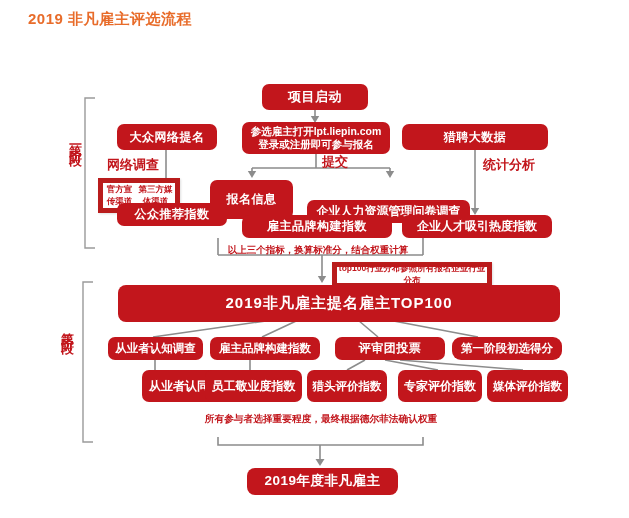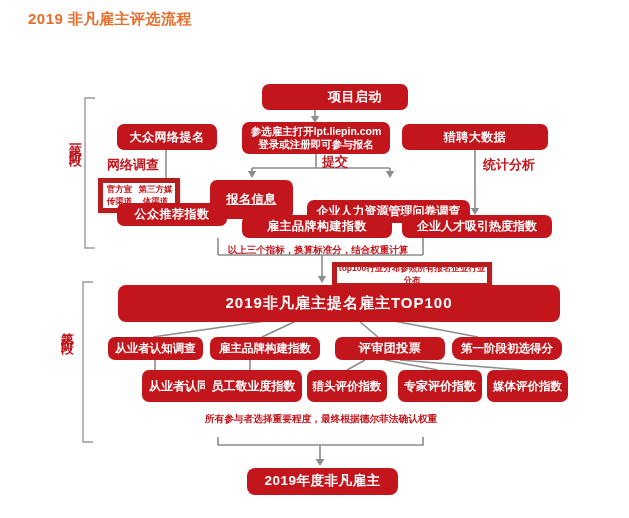--- a/index.html
+++ b/index.html
@@ -78,39 +78,39 @@
     <path d="M155,360 V370 M250,360 V370"></path>
     <path d="M365,360 L347,370 M385,360 L438,370 M400,360 L523,370"></path>
 
     <path d="M218,437 V445 H423 V437 M320,445 V459"></path>
     <polygon points="315.5,459 324.5,459 320,466"></polygon>
   </svg>
 
   <div class="phase-label" style="left:66px;top:134px;">第一阶段</div>
   <div class="phase-label" style="left:58px;top:322px;">第二阶段</div>
 
-  <div class="box" style="left:262px;top:84px;width:106px;height:26px;font-size:13px;padding-left:40px;">项目启动</div>
+  <div class="box" style="left:262px;top:84px;width:106px;height:26px;font-size:13px;">项目启动</div>
 
   <div class="box" style="left:117px;top:124px;width:100px;height:26px;font-size:12px;">大众网络提名</div>
   <div class="box" style="left:242px;top:122px;width:148px;height:32px;font-size:10.5px;letter-spacing:0;">
     <span>参选雇主打开lpt.liepin.com</span>
     <span>登录或注册即可参与报名</span>
   </div>
   <div class="box" style="left:402px;top:124px;width:146px;height:26px;font-size:12px;">猎聘大数据</div>
 
   <div class="flow-label" style="left:107px;top:156px;">网络调查</div>
   <div class="flow-label" style="left:322px;top:153px;">提交</div>
   <div class="flow-label" style="left:483px;top:156px;">统计分析</div>
 
   <div class="note-box" style="left:98px;top:178px;width:72px;height:25px;font-size:8.5px;line-height:1.3;">
     <span>官方宣传渠道</span>
     <span>第三方媒体渠道</span>
   </div>
 
-  <div class="box" style="left:210px;top:180px;width:83px;height:39px;font-size:12px;text-decoration:underline;">报名信息</div>
+  <div class="box" style="left:210px;top:180px;width:83px;height:39px;font-size:12px;">报名信息</div>
   <div class="box" style="left:307px;top:180px;width:163px;height:23px;font-size:12px;letter-spacing:0;margin-top:20px;">企业人力资源管理问卷调查</div>
 
   <div class="box" style="left:117px;top:203px;width:110px;height:23px;font-size:12px;">公众推荐指数</div>
   <div class="box" style="left:242px;top:215px;width:150px;height:23px;font-size:12px;">雇主品牌构建指数</div>
   <div class="box" style="left:402px;top:215px;width:150px;height:23px;font-size:12px;letter-spacing:0;">企业人才吸引热度指数</div>
 
   <div class="note-text" style="left:158px;top:244px;width:320px;font-size:9.5px;">以上三个指标，换算标准分，结合权重计算</div>
   <div class="note-box" style="left:332px;top:262px;width:150px;height:16px;font-size:8.5px;letter-spacing:0;">
     <span>top100行业分布参照所有报名企业行业分布</span>
   </div>

